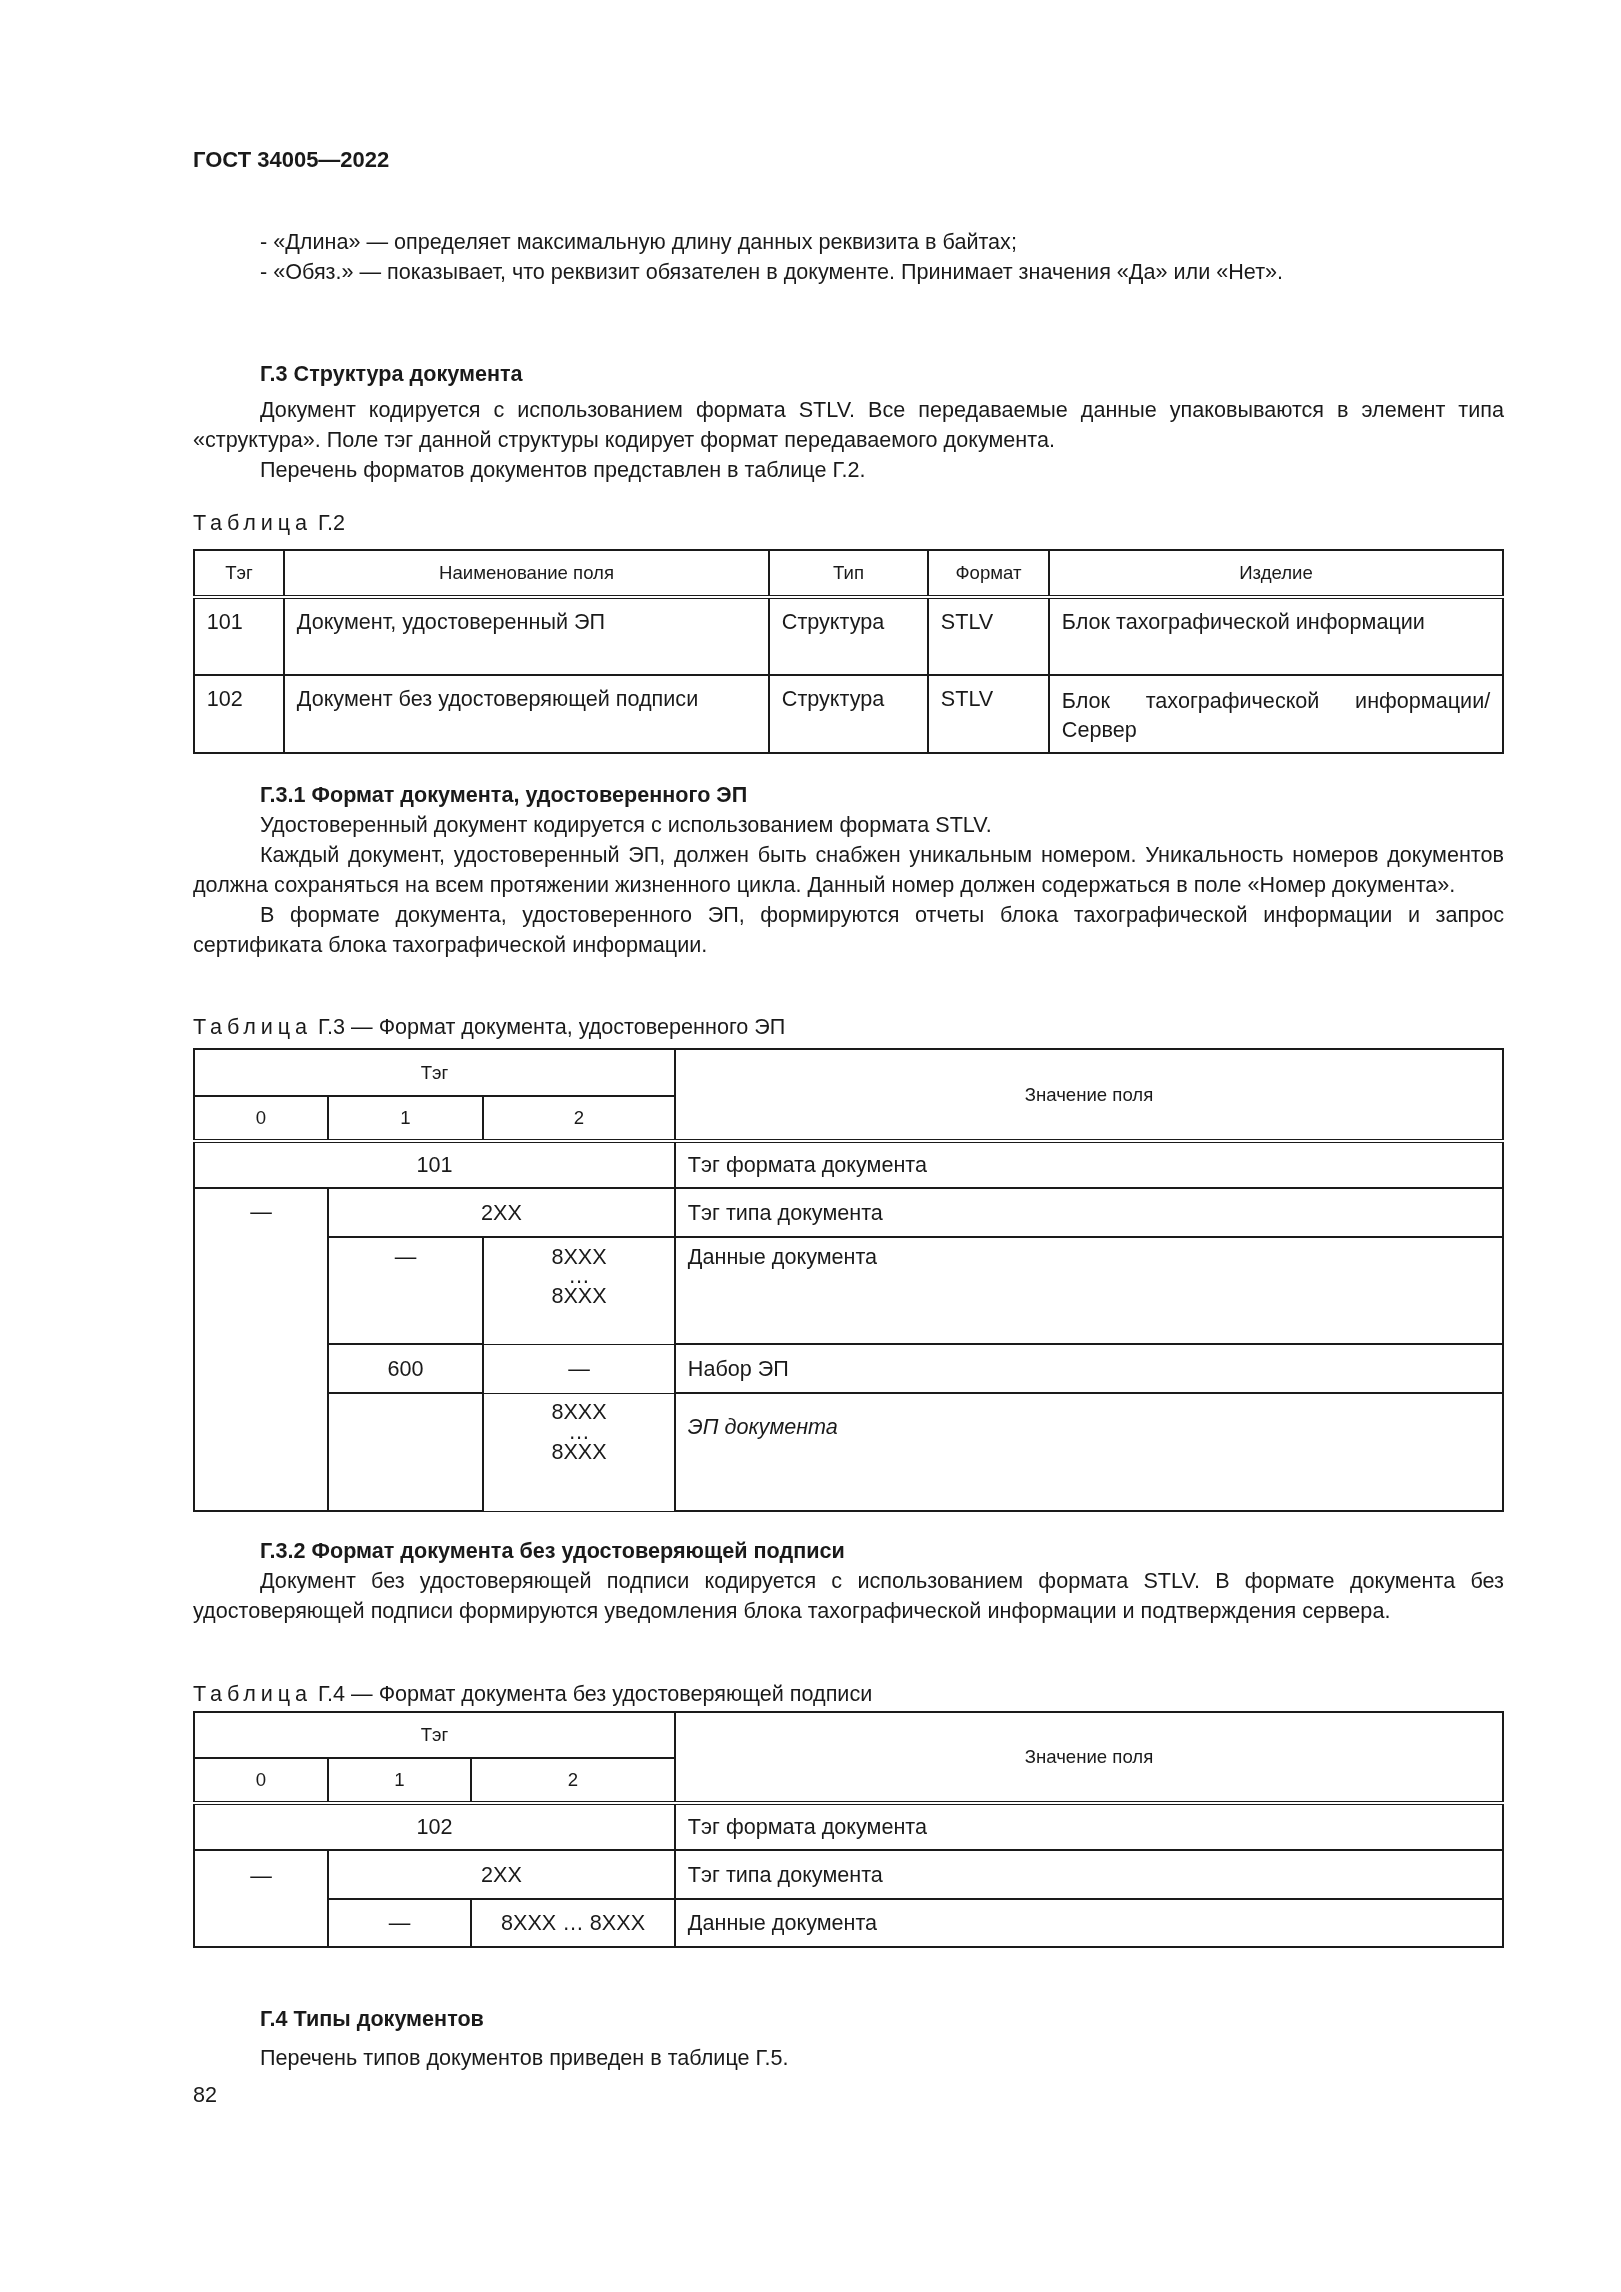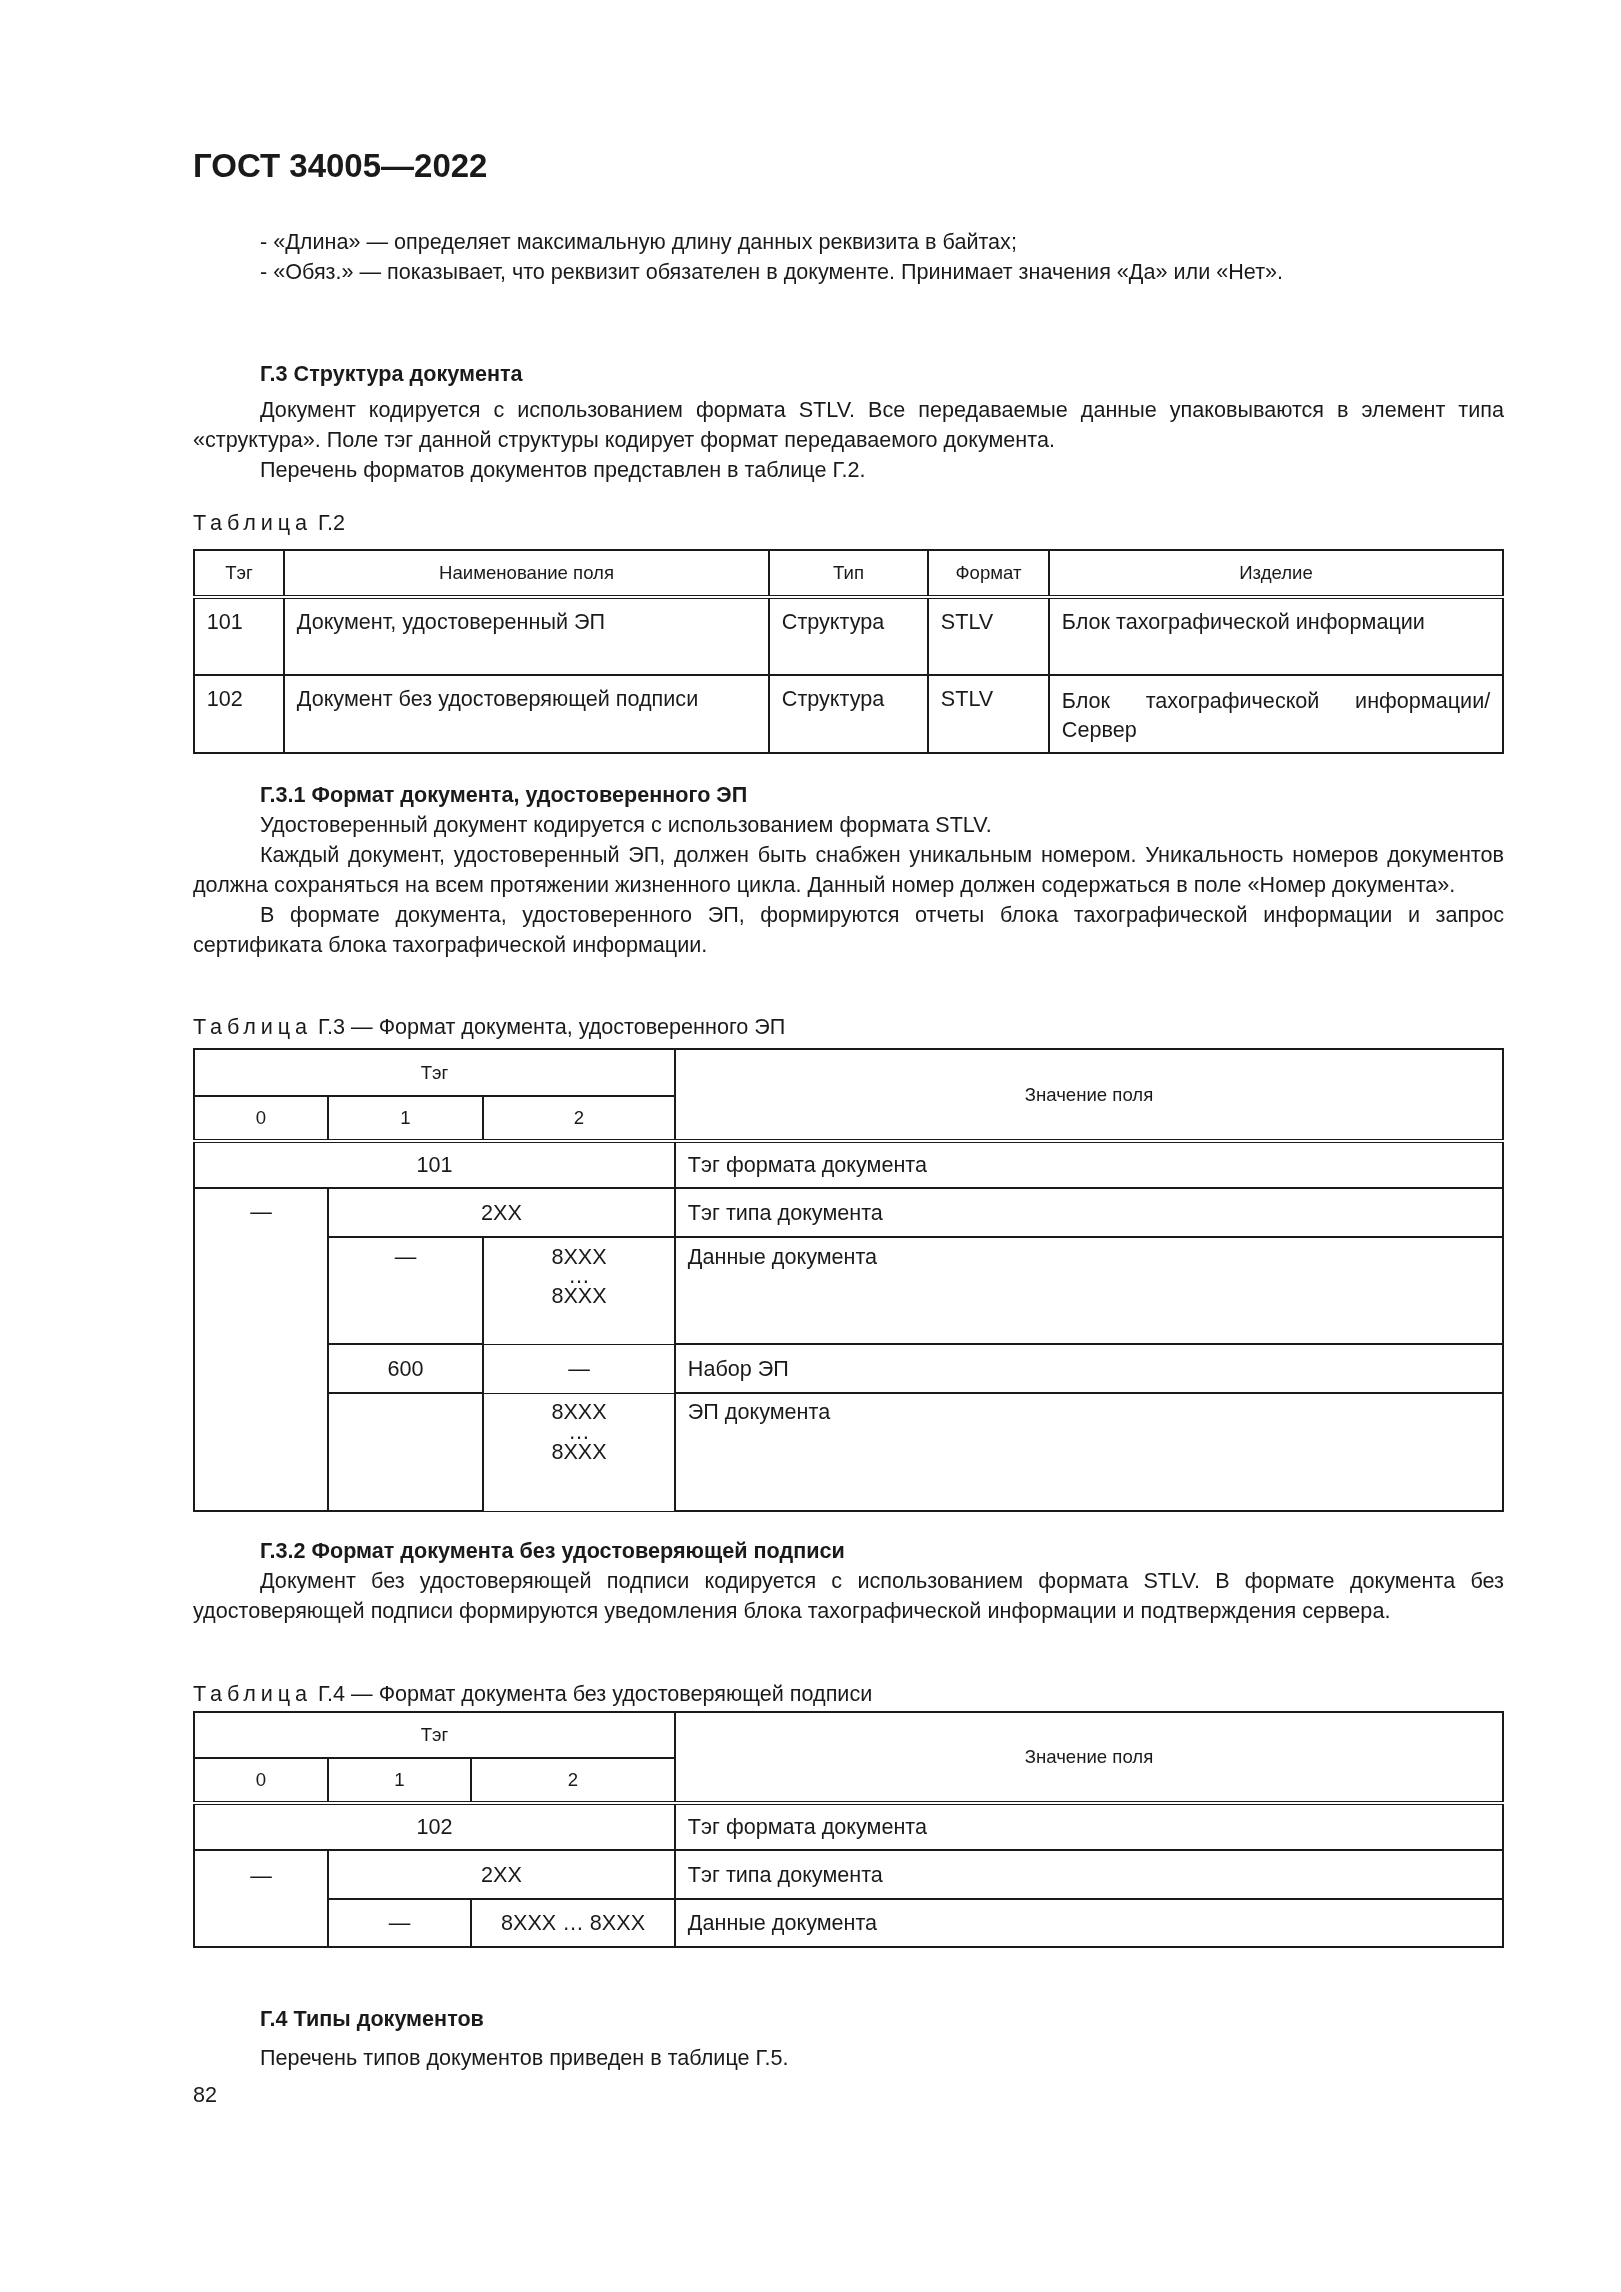--- a/index.html
+++ b/index.html
@@ -1,19 +1,19 @@
 <!DOCTYPE html>
 <html><head>
 <meta charset="utf-8">
 <style>
   html, body { margin:0; padding:0; background:#ffffff; }
   body { width:1621px; height:2293px; position:relative; overflow:hidden;
          font-family:"Liberation Sans", sans-serif; color:#1a1a1a; }
   .abs { position:absolute; left:193px; width:1311px; }
-  .hdr { font-weight:bold; font-size:33px; top:147px; }
+  .hdr { font-weight:bold; font-size:22px; top:147px; }
   .p { font-size:21.6px; line-height:30px; text-align:justify; margin:0; }
   .ind { text-indent:67px; }
   .h { font-size:21.6px; line-height:30px; font-weight:bold; margin:0; padding-left:67px; }
   .cap { font-size:21.6px; line-height:30px; }
   .cap .sp { letter-spacing:4.9px; }
   table.t { position:absolute; left:193px; width:1311px; border-collapse:collapse;
             table-layout:fixed; font-size:21.6px; }
   table.t td { border:2.5px solid #1a1a1a; padding:0 11.8px; vertical-align:top; }
   table.t td.c { text-align:center; }
   table.t tr.head td { font-size:18.6px; vertical-align:middle; text-align:center; }
@@ -127,21 +127,21 @@
     <td class="c thin" style="vertical-align:middle;">—</td>
     <td style="vertical-align:middle;">Набор ЭП</td>
   </tr>
   <tr style="height:118px;">
     <td></td>
     <td class="c thin" style="padding-top:5.9px; line-height:25.5px;">
       <div>8XXX</div>
       <div style="line-height:13.7px;">…</div>
       <div>8XXX</div>
     </td>
-    <td style="padding-top:5px;">ЭП документа</td>
+    <td style="padding-top:20px;font-style:italic;">ЭП документа</td>
   </tr>
 </tbody>
   </table>
 
 <div class="abs" style="top:1536px;">
   <p class="h">Г.3.2 Формат документа без удостоверяющей подписи</p>
   <p class="p ind">Документ без удостоверяющей подписи кодируется с использованием формата STLV. В формате документа без удостоверяющей подписи формируются уведомления блока тахографической информации и подтверждения сервера.</p>
 </div>
 
 <div class="abs cap" style="top:1679px;">

